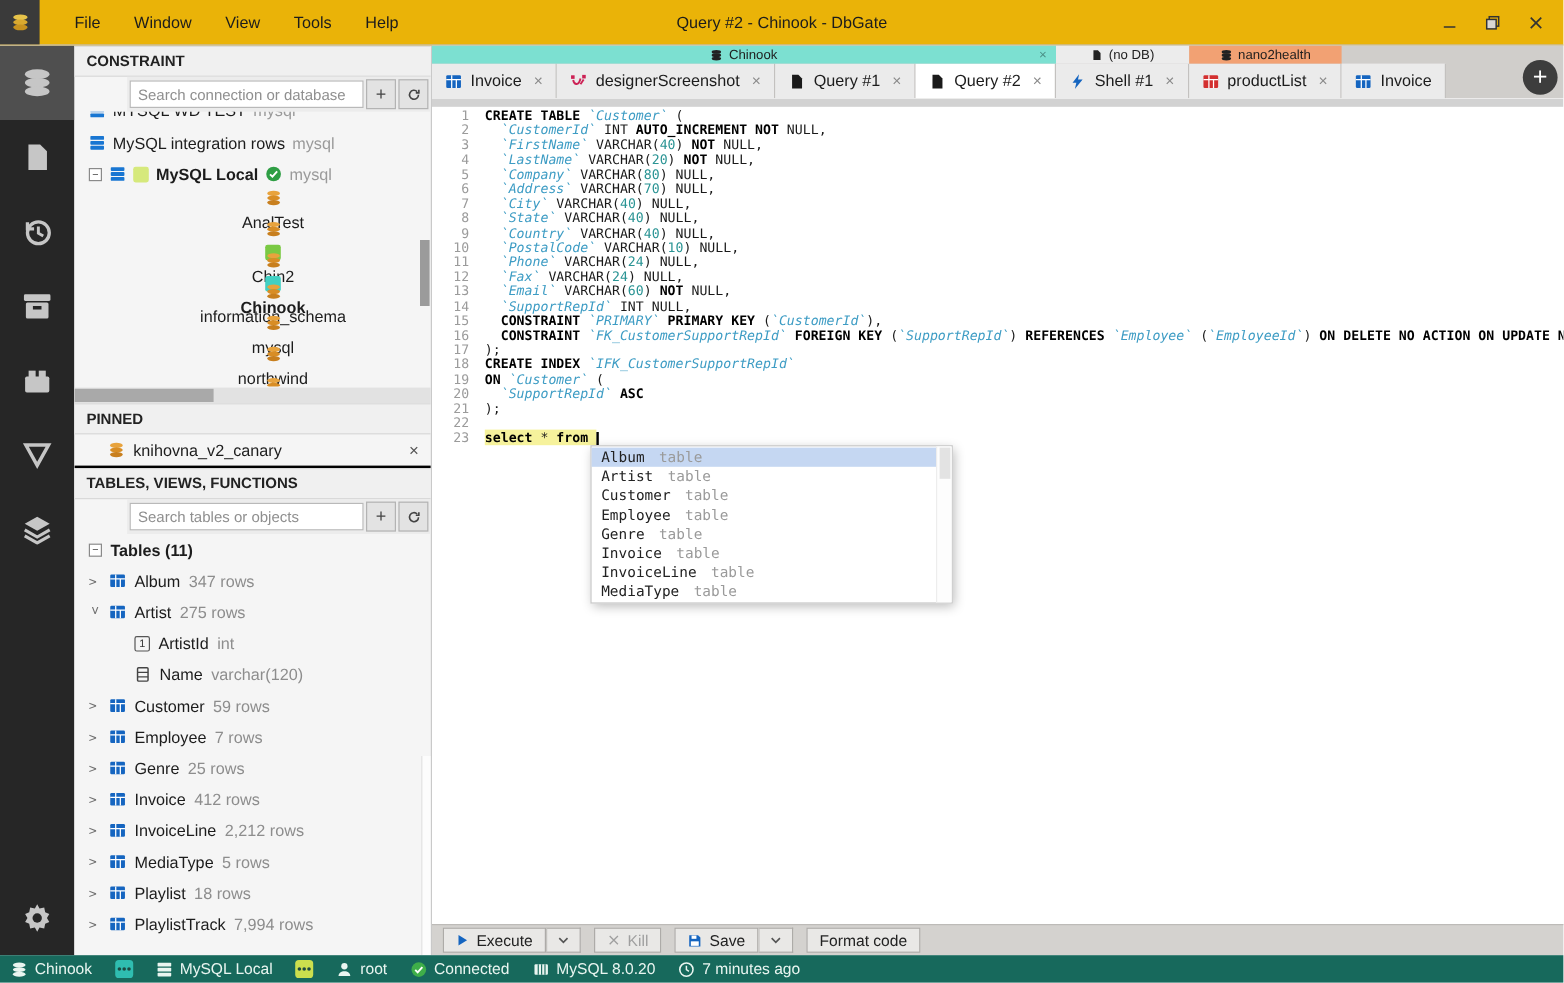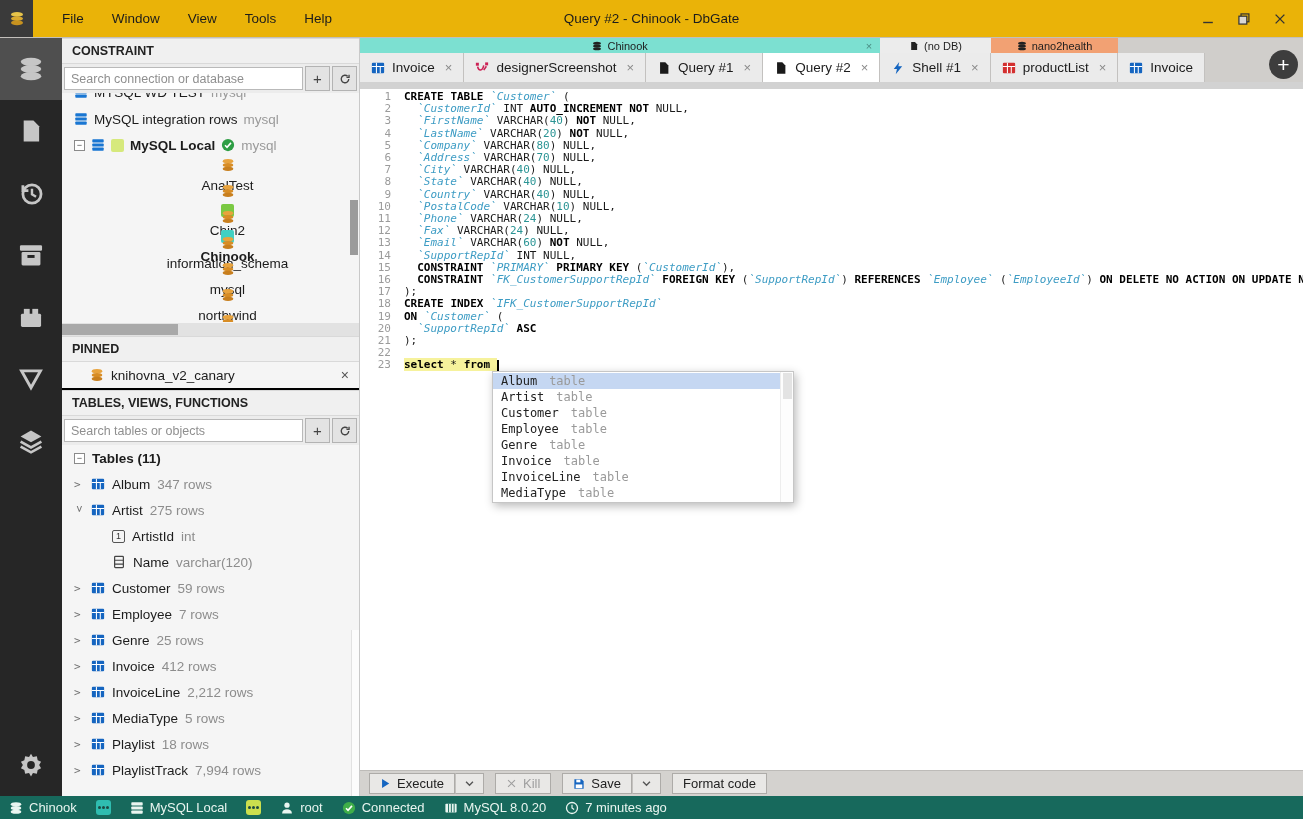--- a/index.html
+++ b/index.html
@@ -17,21 +17,21 @@
 
   
   .app { display:flex; height:758px; }
   .rail { width:62px; background:#262626; display:flex; flex-direction:column; }
   .rail-item { height:62px; display:flex; align-items:center; justify-content:center; color:#c6c6c6; }
   .rail-item.active { background:#4f4f4f; }
   .rail-spacer { flex:1; }
 
   .left-panel { width:298px; background:#f5f5f5; border-right:1px solid #c9c9c9; display:flex; flex-direction:column; font-size:13.5px; overflow:hidden; }
   .panel-header { background:#f0f0f0; border-top:1px solid #d9d9d9; border-bottom:1px solid #d9d9d9; font-weight:bold; font-size:12.5px; padding:5px 10px; color:#222; }
-  .search-row { display:flex; padding:2px; gap:2px; background:#ececec; align-items:center; }
+  .search-row { display:flex; padding:2px; gap:2px; background:#ececec; align-items:center;margin-left:44px; }
   .search-input { flex:1; height:23px; border:1px solid #b9b9b9; background:#fff; font-size:12.5px; padding:0 6px; color:#333; outline:none; }
   .search-input::placeholder { color:#8f8f8f; }
   .sq-btn { width:25px; height:25px; background:#e3e3e3; border:1px solid #b3b3b3; display:flex; align-items:center; justify-content:center; color:#444; font-size:15px; }
 
   .conn-list { height:230px; overflow:hidden; position:relative; }
   .row { display:flex; align-items:center; height:26px; gap:6px; padding-left:12px; white-space:nowrap; }
   .row .name {}
   .row .bold { font-weight:bold; }
   .row .eng { color:#9a9a9a; }
   .db-row { padding-left:34px;flex-direction:column; }

